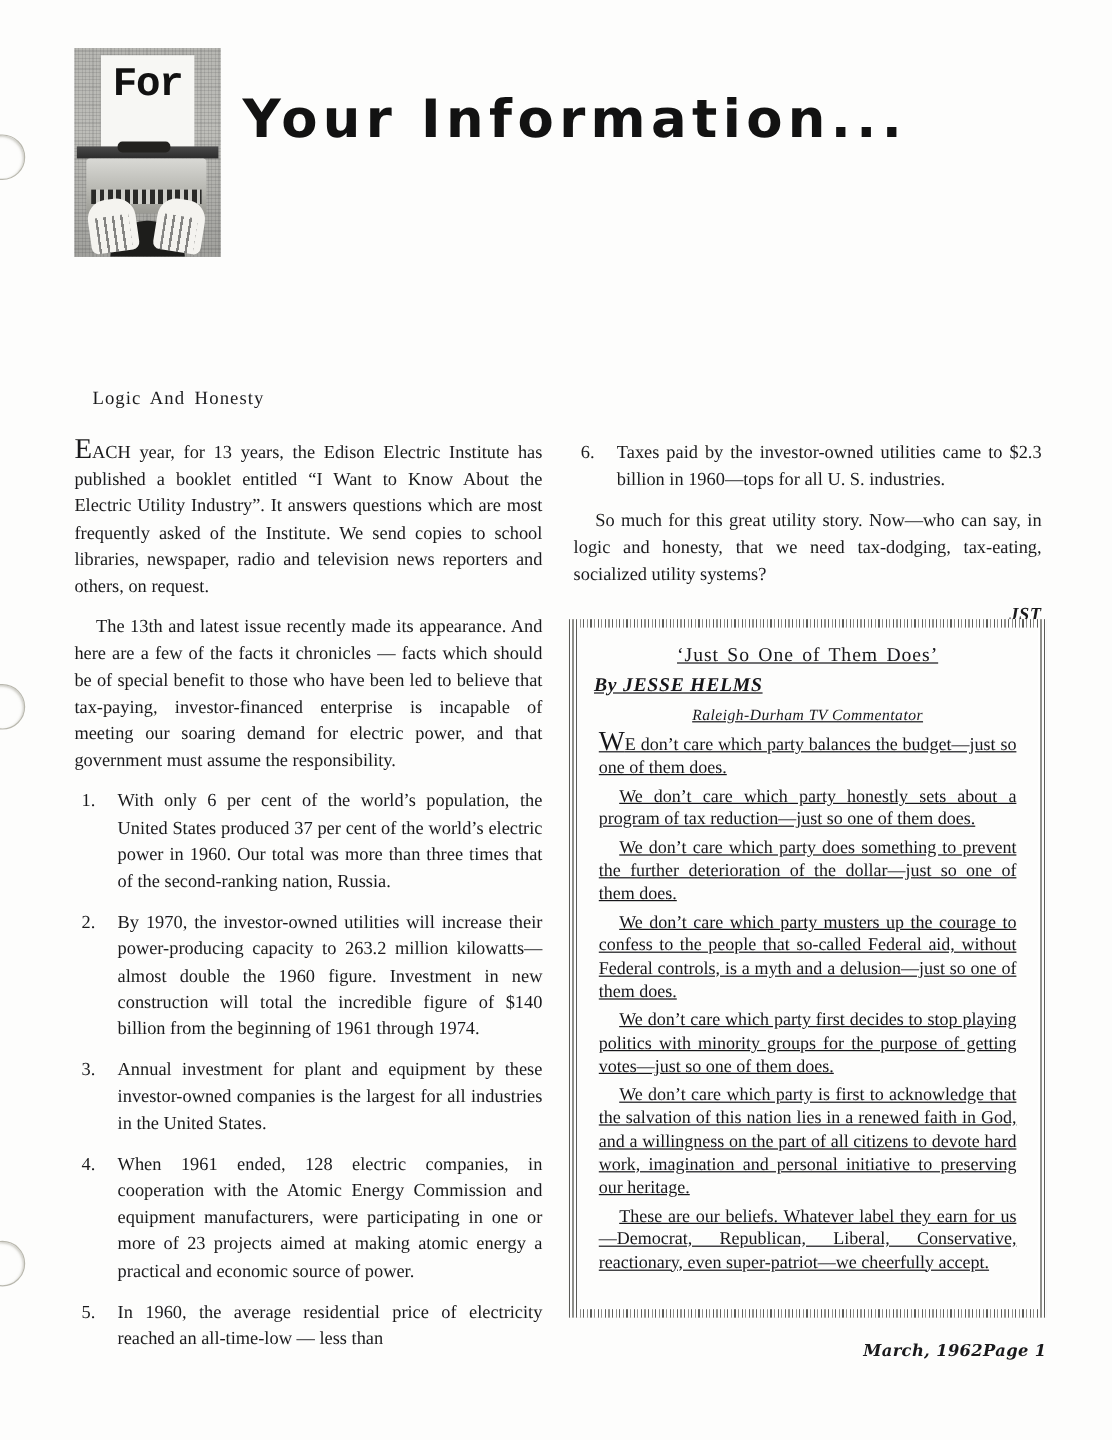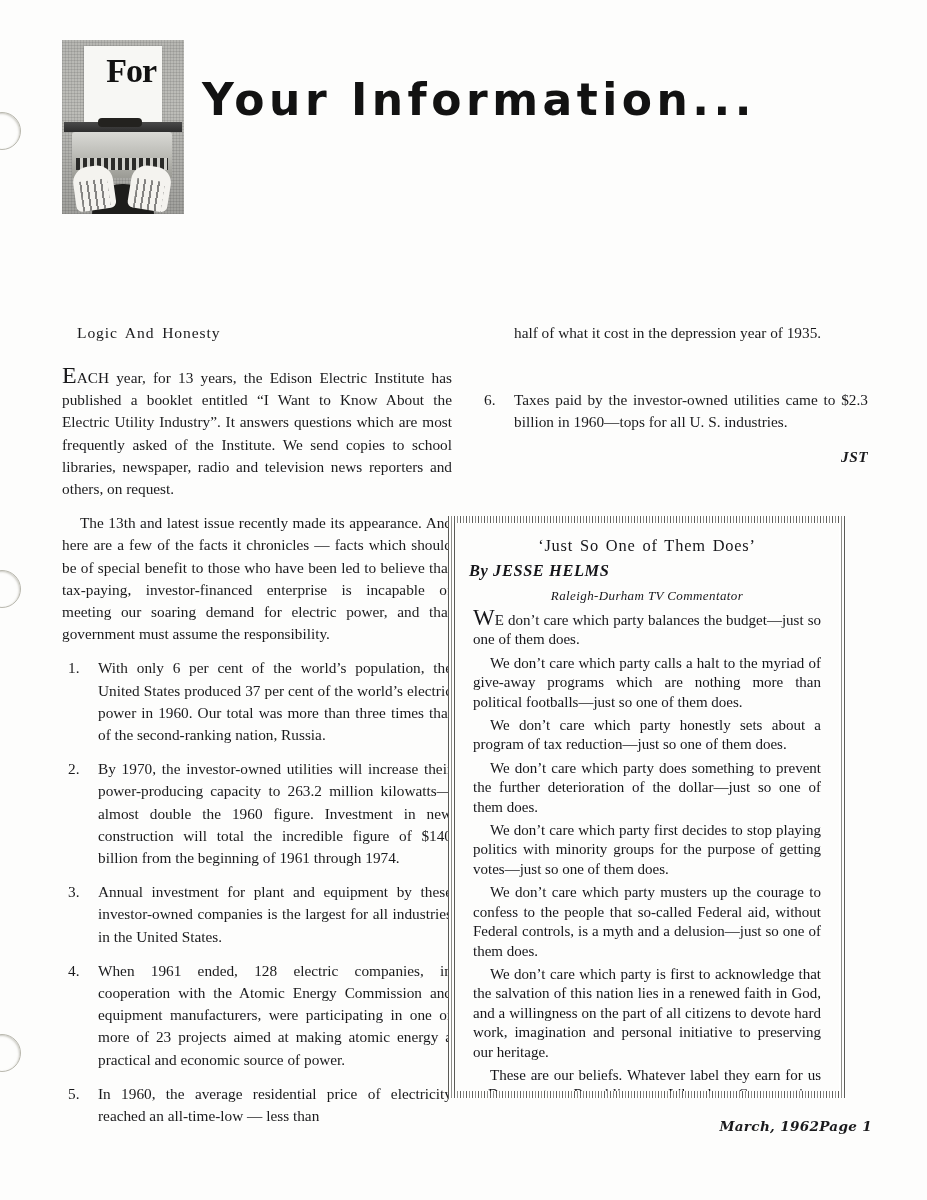--- a/index.html
+++ b/index.html
@@ -133,22 +133,22 @@
     width: 62px;
     height: 30px;
     background: #1d1d1b;
     border-radius: 30px 30px 0 0;
   }
   .tw-word {
     position: absolute;
     left: 28px;
     top: 14px;
     width: 66px;
-    text-align: right;
-    font-family: Liberation Serif, serif;
+    text-align: center;
+    font-family: Liberation Mono, monospace;
     font-weight: 700;
     font-size: 34px;
     line-height: 34px;
     letter-spacing: -1px;
     color: #111111;
   }
 
   .masthead-title {
     position: absolute;
     left: 140px;
@@ -233,29 +233,30 @@
     margin: 2px 0 0 0;
     text-align: right;
     font-style: italic;
     font-weight: 700;
     letter-spacing: .5px;
   }
 
   
   .sidebar-box {
     position: absolute;
-    left: 448px;
+    left: 474px;
     top: 516px;
     width: 398px;
     height: 582px;
     box-sizing: border-box;
     padding: 7px;
     background:
       repeating-linear-gradient(90deg, #5b5b57 0px, #5b5b57 1px, #ffffff 1px, #ffffff 3px, #8f8f8a 3px, #8f8f8a 4px, #ffffff 4px, #ffffff 6px),
       #e6e6e2;
+    text-decoration: underline;
   }
   .sidebar-inner {
     box-sizing: border-box;
     width: 100%;
     height: 100%;
     background: #fdfdfc;
     padding: 12px 14px 10px 14px;
     overflow: hidden;
   }
   .sb-title {
@@ -350,42 +351,41 @@
     <ol class="facts">
       <li>With only 6 per cent of the world’s population, the United States produced 37 per cent of the world’s electric power in 1960. Our total was more than three times that of the second-ranking nation, Russia.</li>
       <li>By 1970, the investor-owned utilities will increase their power-producing capacity to 263.2 million kilowatts—almost double the 1960 figure. Investment in new construction will total the incredible figure of $140 billion from the beginning of 1961 through 1974.</li>
       <li>Annual investment for plant and equipment by these investor-owned companies is the largest for all industries in the United States.</li>
       <li>When 1961 ended, 128 electric companies, in cooperation with the Atomic Energy Commission and equipment manufacturers, were participating in one or more of 23 projects aimed at making atomic energy a practical and economic source of power.</li>
       <li>In 1960, the average residential price of electricity reached an all-time-low — less than</li>
     </ol>
   </div>
 
   <div class="col col-right">
-    <p class="cont-para">half of what it cost in the depression year of 1935.</p>
 
     <ol class="facts start-six">
       <li>Taxes paid by the investor-owned utilities came to $2.3 billion in 1960—tops for all U. S. industries.</li>
     </ol>
 
+    <p class="body-para">So much for this great utility story. Now—who can say, in logic and honesty, that we need tax-dodging, tax-eating, socialized utility systems?</p>
     <p class="signoff">JST</p>
   </div>
 
   <div class="sidebar-box">
     <div class="sidebar-inner">
       <div class="sb-title">‘Just So One of Them Does’</div>
       <div class="sb-byline">By JESSE HELMS</div>
       <div class="sb-credit">Raleigh-Durham  TV  Commentator</div>
 
       <div class="sb-body">
         <p class="lead"><span class="dropcap">W</span><span>E don’t care which party balances the budget—just so one of them does.</span></p>
-        <p>We don’t care which party calls a halt to the myriad of give-away programs which are nothing more than political footballs—just so one of them does.</p>
         <p>We don’t care which party honestly sets about a program of tax reduction—just so one of them does.</p>
         <p>We don’t care which party does something to prevent the further deterioration of the dollar—just so one of them does.</p>
+        <p>We don’t care which party musters up the courage to confess to the people that so-called Federal aid, without Federal controls, is a myth and a delusion—just so one of them does.</p>
         <p>We don’t care which party first decides to stop playing politics with minority groups for the purpose of getting votes—just so one of them does.</p>
-        <p>We don’t care which party musters up the courage to confess to the people that so-called Federal aid, without Federal controls, is a myth and a delusion—just so one of them does.</p>
         <p>We don’t care which party is first to acknowledge that the salvation of this nation lies in a renewed faith in God, and a willingness on the part of all citizens to devote hard work, imagination and personal initiative to preserving our heritage.</p>
         <p>These are our beliefs. Whatever label they earn for us—Democrat, Republican, Liberal, Conservative, reactionary, even super-patriot—we cheerfully accept.</p>
 
       </div>
     </div>
   </div>
 
   <div class="footer">
     <span>March, 1962</span>
     <span>Page  1</span>

